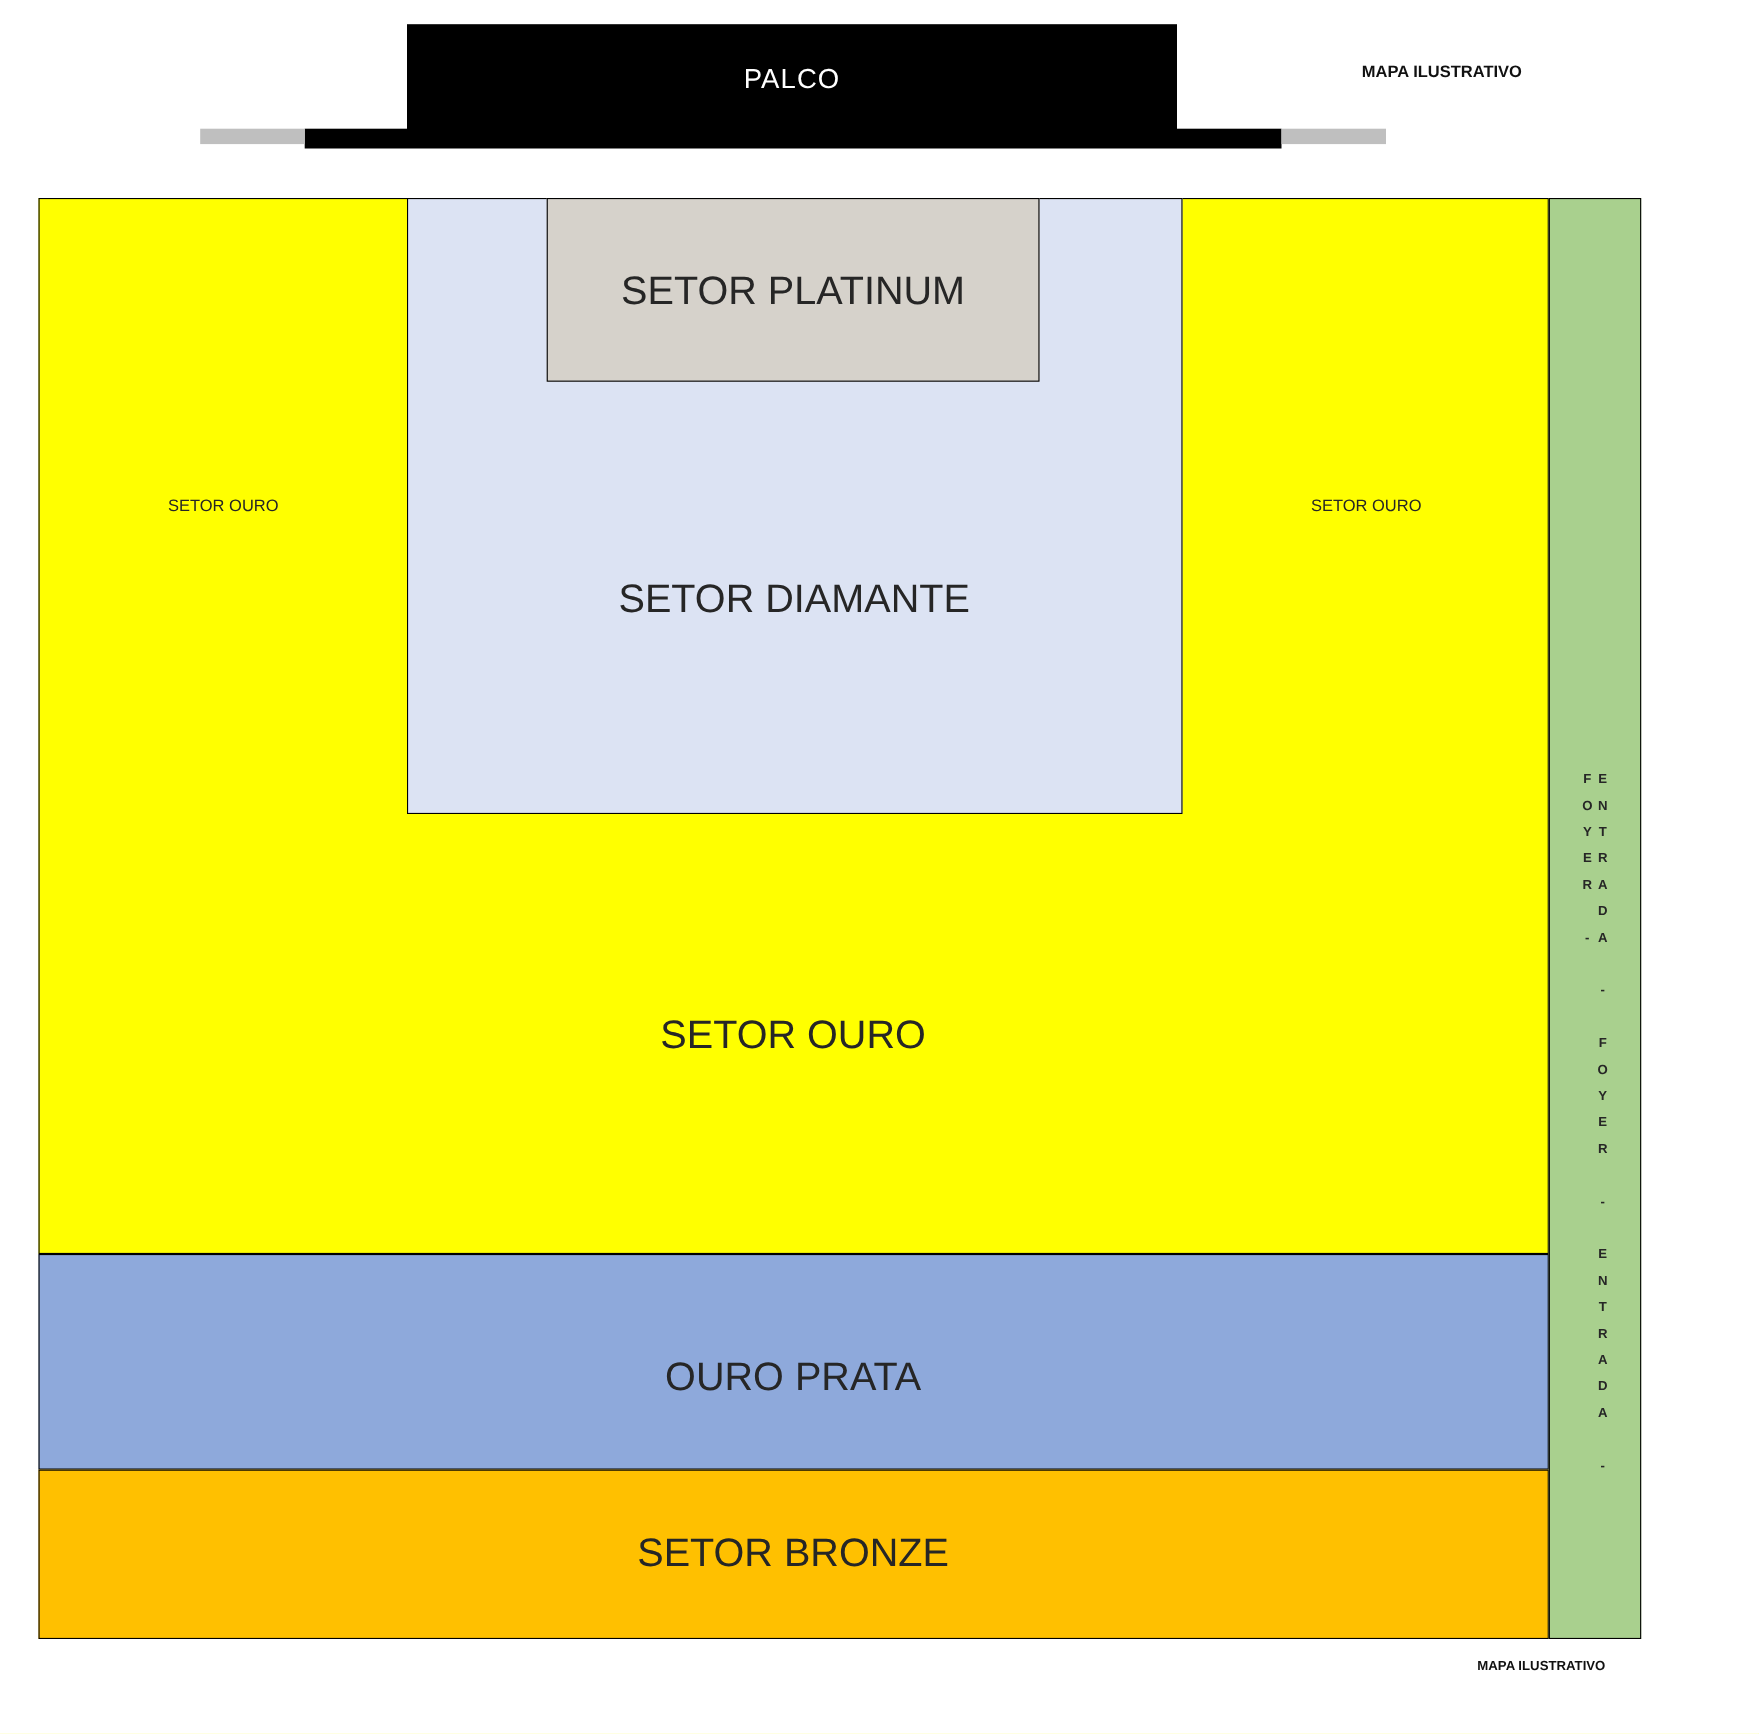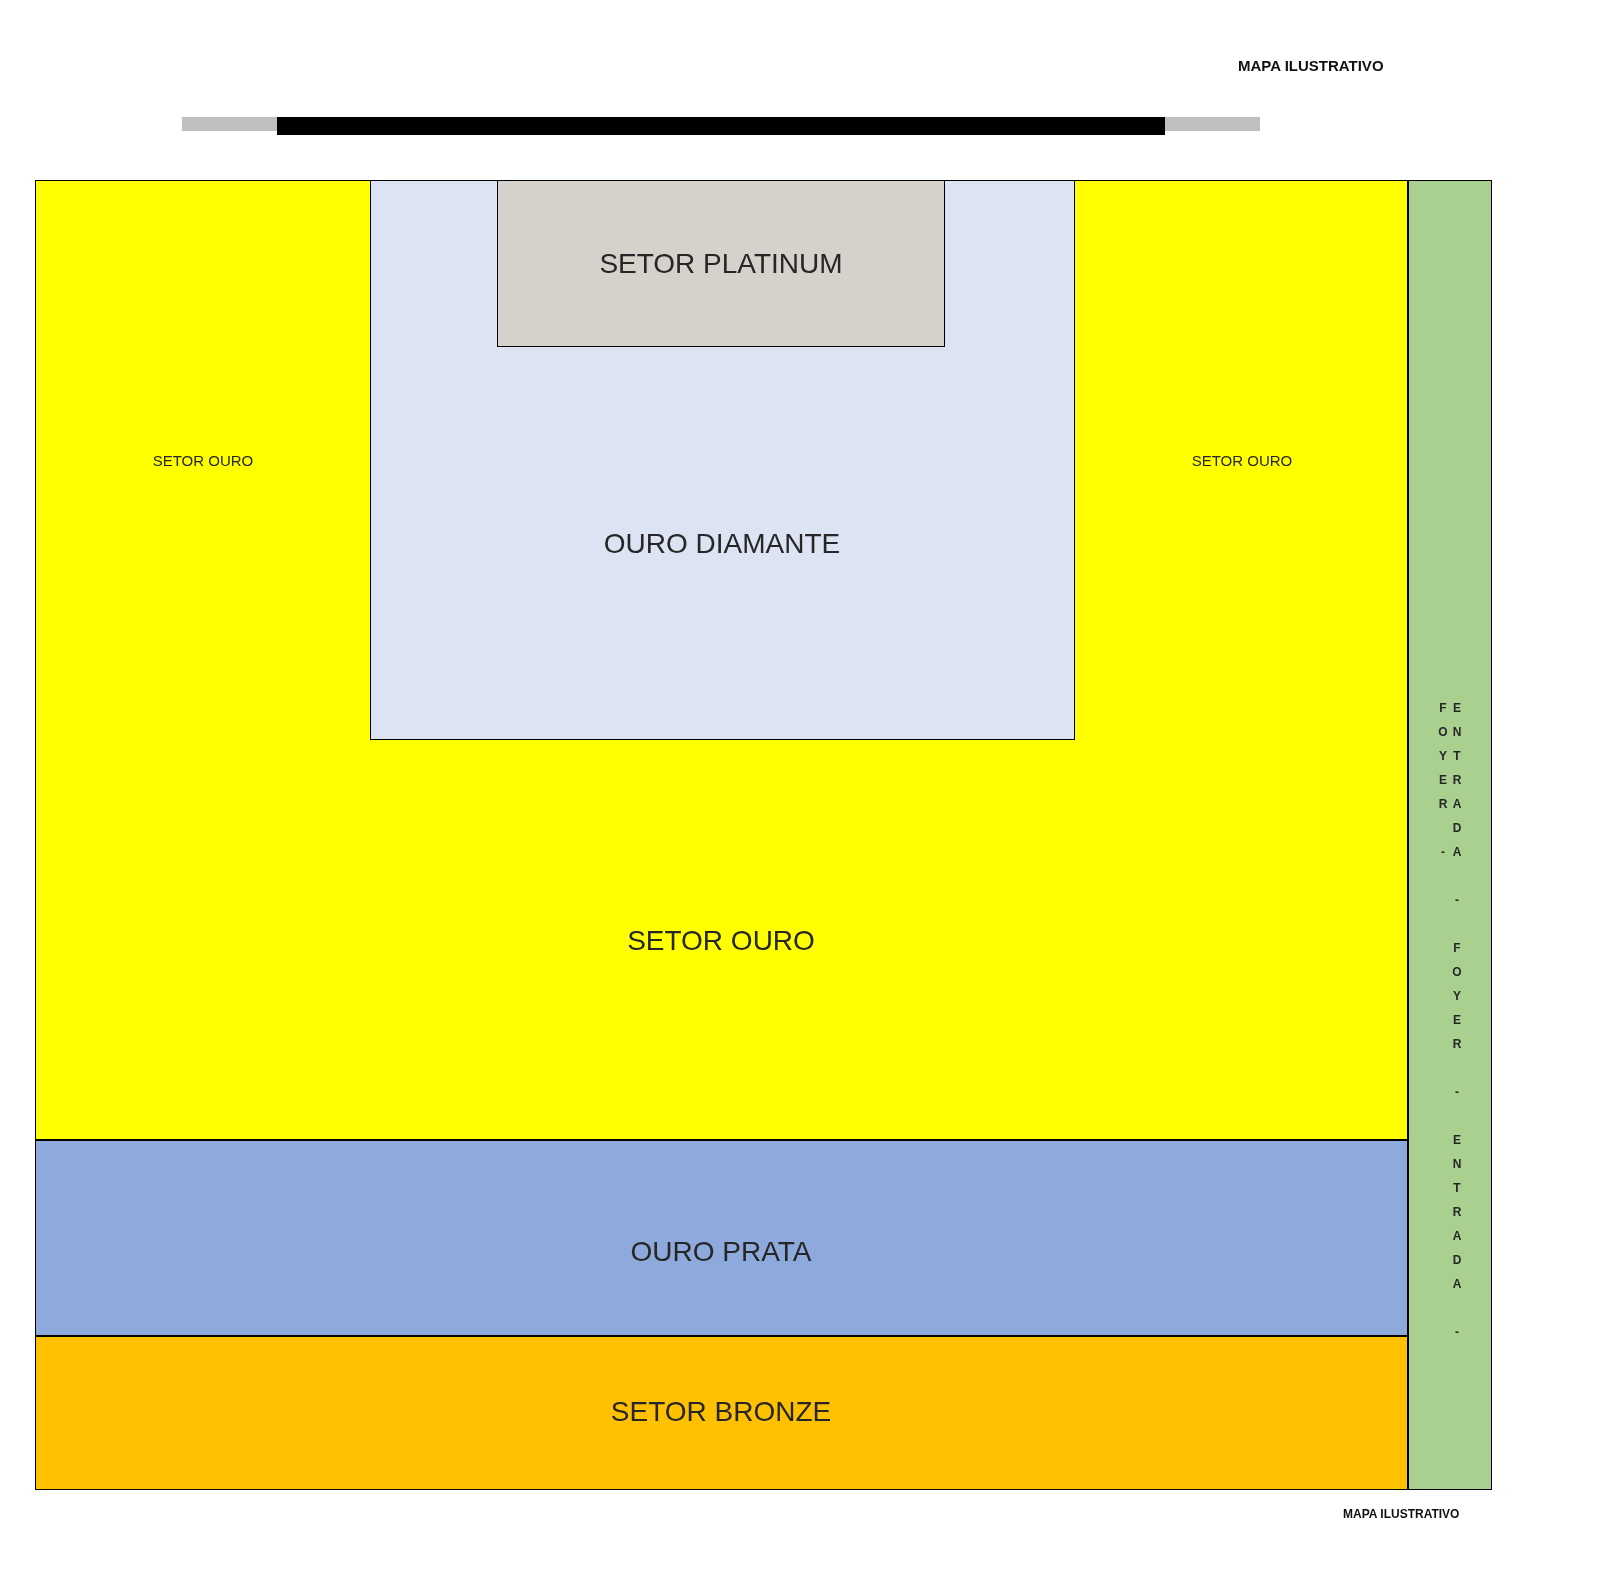--- a/index.html
+++ b/index.html
@@ -83,21 +83,21 @@
     left: 1408px; top: 180px; width: 84px; height: 1310px;
     background: #a9d08e;
   }
 
   
   .sector-label {
     transform: translate(-50%, -50%);
     white-space: nowrap;
     color: #262626;
   }
-  .label-big   { font-size: 28px; }
+  .label-big   { font-size: 36px; }
   .label-small { font-size: 15px; }
 
   .label-platinum    { left: 721px;  top: 264px; }
   .label-diamante    { left: 722px;  top: 544px; }
   .label-ouro-center { left: 721px;  top: 941px; }
   .label-ouro-left   { left: 203px;  top: 460px; }
   .label-ouro-right  { left: 1242px; top: 460px; }
   .label-prata       { left: 721px;  top: 1252px; }
   .label-bronze      { left: 721px;  top: 1412px; }
 
@@ -113,37 +113,40 @@
     font-weight: bold;
     letter-spacing: 10px;
     color: #262626;
   }
 </style>
 </head>
 <body>
 
 <div class="canvas">
 
+  <div class="abs stage-block">
+    <span class="stage-label">PALCO</span>
+  </div>
   <div class="abs stage-apron"></div>
   <div class="abs stage-wing stage-wing-left"></div>
   <div class="abs stage-wing stage-wing-right"></div>
 
   <div class="abs note-top">MAPA ILUSTRATIVO</div>
   <div class="abs note-bottom">MAPA ILUSTRATIVO</div>
 
   <div class="abs region region-ouro"></div>
   <div class="abs region region-diamante"></div>
   <div class="abs region region-platinum"></div>
   <div class="abs region region-prata"></div>
   <div class="abs region region-bronze"></div>
   <div class="abs region region-entrada">
     <span class="entrada-label">ENTRADA - FOYER - ENTRADA - FOYER -</span>
   </div>
 
   <div class="abs sector-label label-big label-platinum">SETOR PLATINUM</div>
-  <div class="abs sector-label label-big label-diamante">OURO DIAMANTE</div>
+  <div class="abs sector-label label-big label-diamante">SETOR DIAMANTE</div>
   <div class="abs sector-label label-big label-ouro-center">SETOR OURO</div>
   <div class="abs sector-label label-small label-ouro-left">SETOR OURO</div>
   <div class="abs sector-label label-small label-ouro-right">SETOR OURO</div>
   <div class="abs sector-label label-big label-prata">OURO PRATA</div>
   <div class="abs sector-label label-big label-bronze">SETOR BRONZE</div>
 
 </div>
 
 </body></html>

